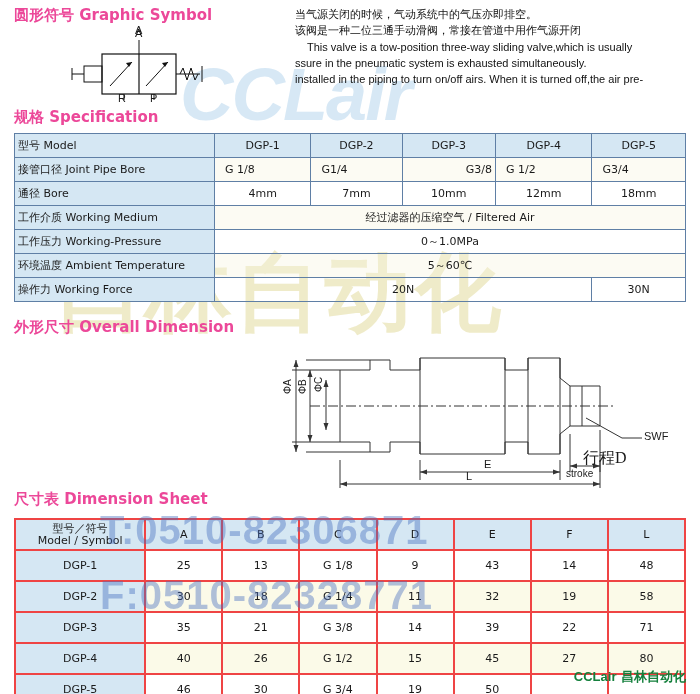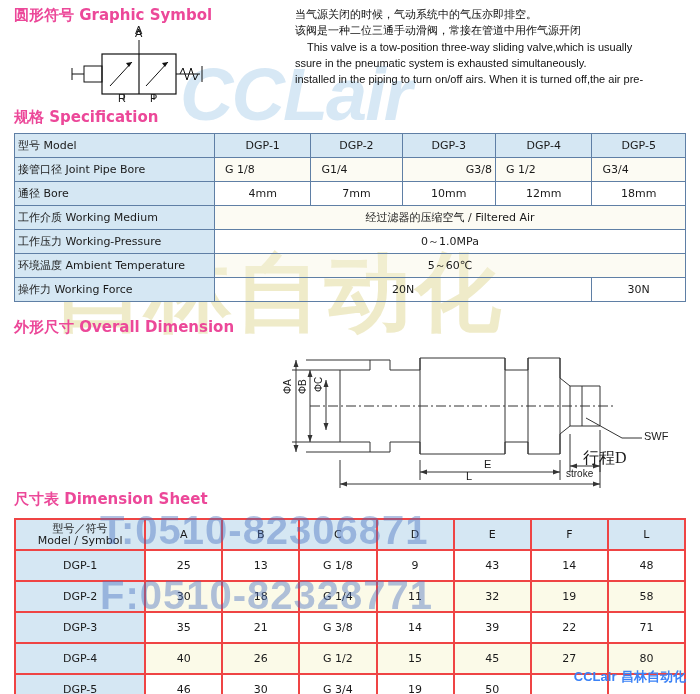--- a/index.html
+++ b/index.html
@@ -132,21 +132,21 @@
   .sheet td.name { background:#d5e7f3; }
   .sheet tr.zebra td { background: rgba(248,245,214,0.55); }
   .sheet tr.zebra td.name { background:#d5e7f3; }
   .sheet td.clear { background: transparent; }
 
   .brand {
     position: absolute;
     right: 14px; bottom: 8px;
     font-size: 13px;
     font-weight: bold;
-    color: #3b82f6;
+    color: #15803d;
     z-index: 50;
     font-family: "DejaVu Sans", sans-serif;
   }
   .brand .lat { font-family: "Liberation Sans", sans-serif; }
   svg { display: block; }
 </style>
 </head>
 <body>
 
 <div class="page">

